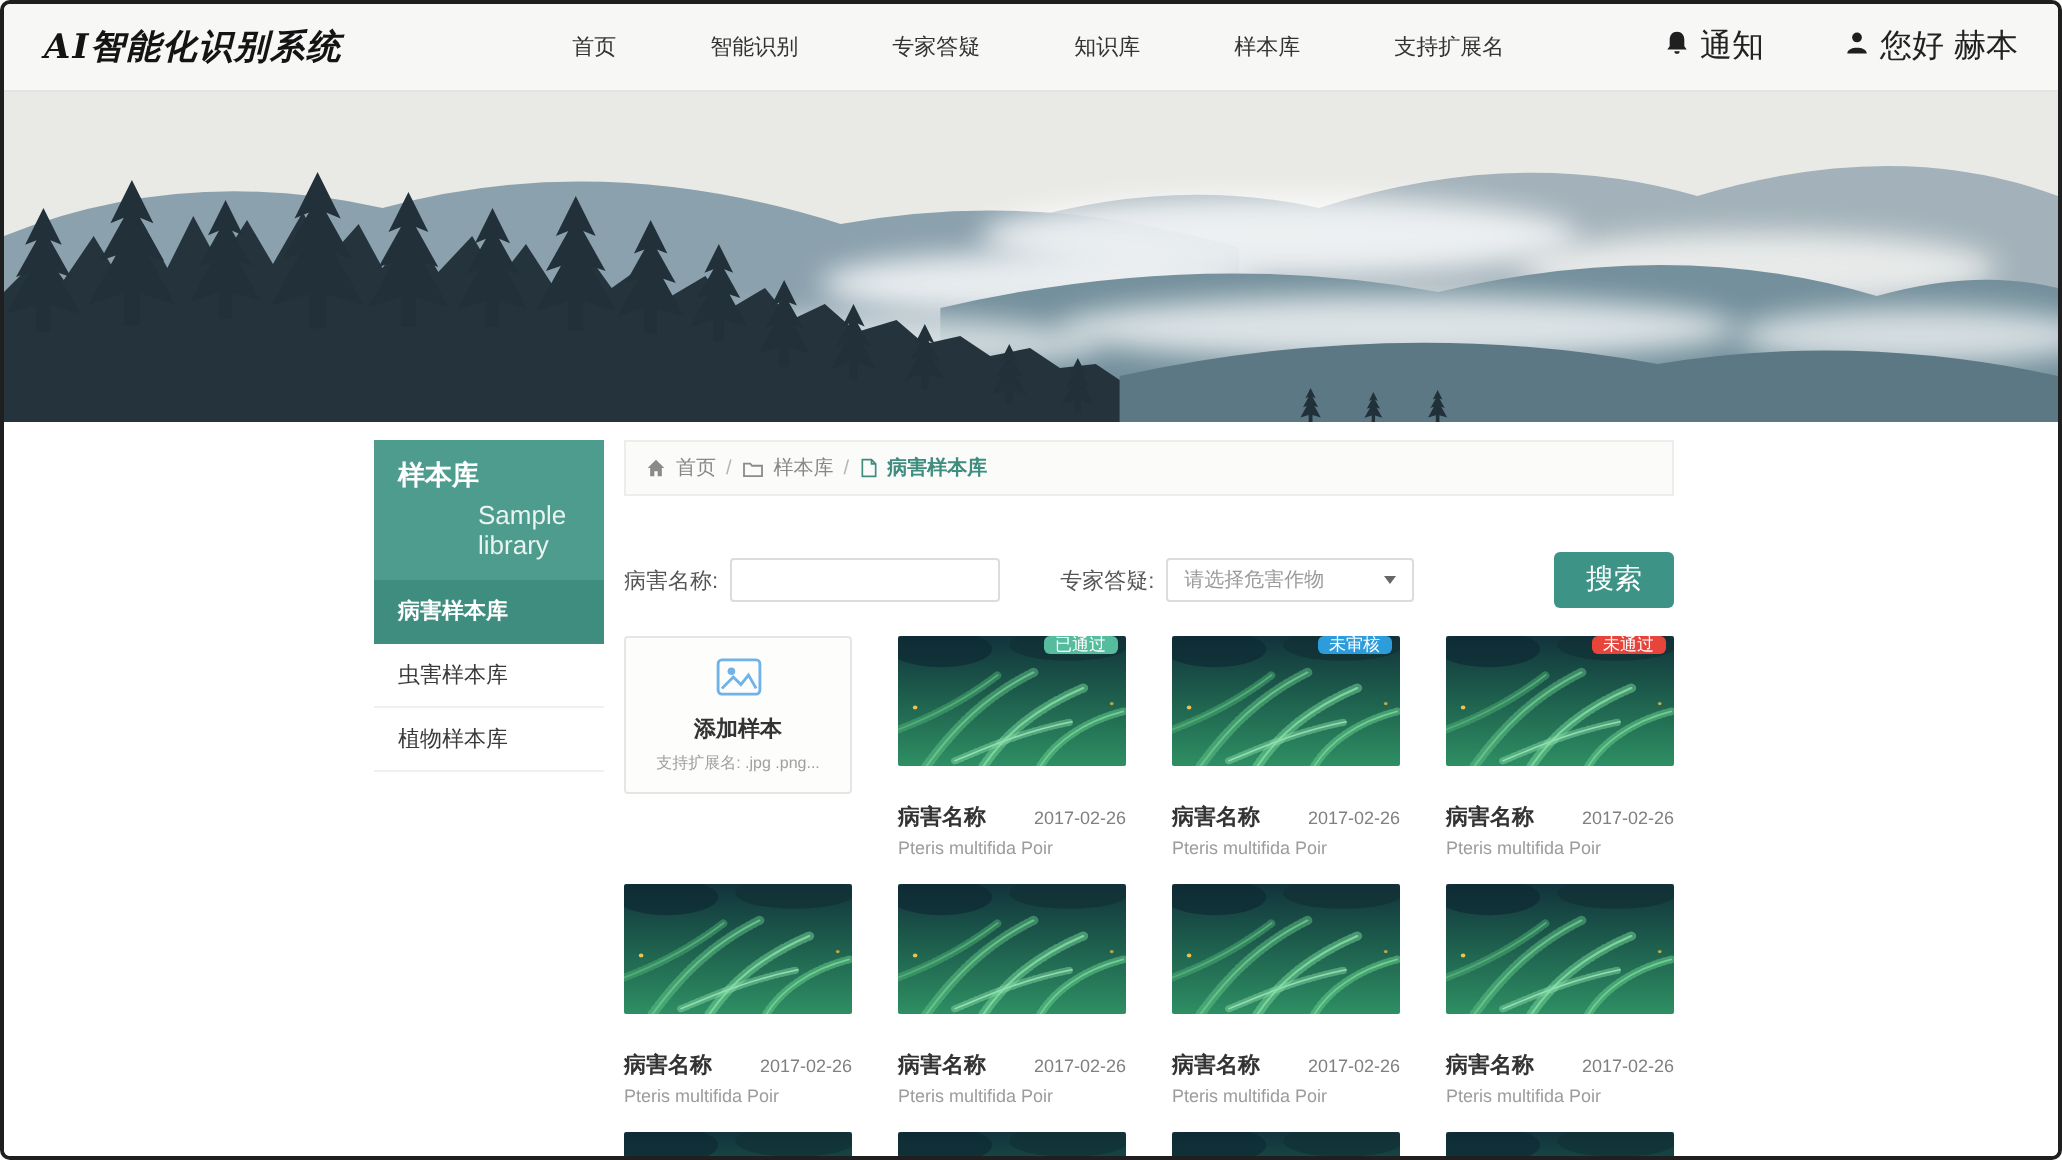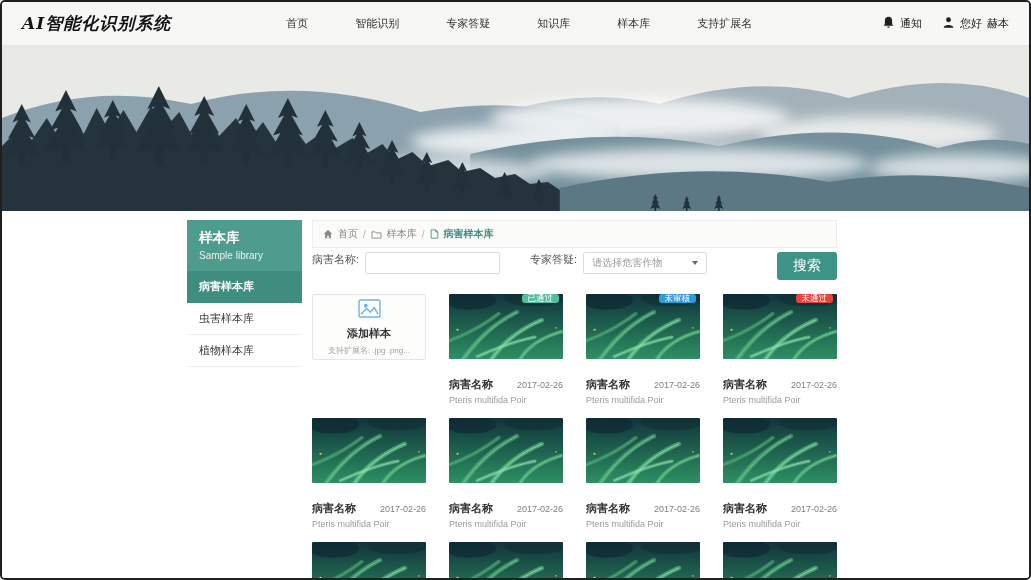--- a/index.html
+++ b/index.html
@@ -7,64 +7,64 @@
   .frame { width:1031px; height:580px; border:2px solid #1f1f1f; border-radius:5px; overflow:hidden;
            background:#fff; position:relative; }
 
   
   .header { height:44px; background:#f7f7f5; border-bottom:1px solid #e4e4e2;
             display:flex; align-items:center; padding:0 20px; }
   .logo { font-family:"DejaVu Serif",serif; font-style:italic; font-weight:bold;
           font-size:17px; color:#141414; letter-spacing:1px; white-space:nowrap; }
   .nav { display:flex; gap:47px; margin-left:115px; font-size:11px; color:#333; }
   .nav span { cursor:pointer; white-space:nowrap; }
-  .header-right { margin-left:auto; display:flex; gap:2px; font-size:11px; color:#222; }
+  .header-right { margin-left:auto; display:flex; gap:22px; font-size:16px; color:#222; }
   .hr-group { display:flex; align-items:center; gap:5px; cursor:pointer; }
   .hr-group + .hr-group { margin-left:18px; }
 
   
   .hero { height:165px; line-height:0; background:#e9eae6; }
   .hero svg { width:100%; height:100%; display:block; }
 
   
   .content { display:flex; align-items:flex-start; padding:9px 0 0 185px; background:#fff; }
 
   .sidebar { width:115px; flex:none; }
   .side-head { background:#4E9C8D; color:#fff; padding:9px 12px 10px; }
   .side-title { font-size:13.5px; font-weight:bold; }
-  .side-sub { font-size:10px; color:rgba(255,255,255,.88); margin-top:3px; }
+  .side-sub { font-size:13px; color:rgba(255,255,255,.88); margin-top:3px;margin-left:40px; }
   .side-item { padding:8px 12px; font-size:11px; color:#3a3a3a; background:#fff;
                border-bottom:1px solid #f0f0f0; cursor:pointer; }
   .side-item.active { background:#3E8D7F; color:#fff; font-weight:bold; border-bottom-color:#3E8D7F; }
 
   .main { width:525px; margin-left:10px; flex:none; }
 
   .breadcrumb { display:flex; align-items:center; gap:5px; border:1px solid #ededeb;
                 background:#fbfbfa; padding:6px 10px; font-size:10px; color:#878787; }
   .breadcrumb .crumb { cursor:pointer; }
   .breadcrumb .sep { color:#b5b5b5; }
   .breadcrumb .current { color:#3E8D7F; font-weight:bold; }
   .breadcrumb svg { display:block; }
 
-  .filter { display:flex; margin-top:4px; font-size:11px; color:#555; }
+  .filter { display:flex; align-items:center; margin-top:28px; font-size:11px; color:#555; }
   .filter label { white-space:nowrap; }
   .name-input { width:135px; height:22px; border:1px solid #dcdcda; border-radius:2px;
                 margin-left:6px; padding:0 6px; font-size:11px; outline:none; }
   .crop-label { margin-left:30px; }
   .select { width:124px; height:22px; border:1px solid #dcdcda; border-radius:2px; margin-left:6px;
             display:flex; align-items:center; padding:0 8px; color:#9b9b9b; font-size:10px; cursor:pointer; }
   .caret { width:0; height:0; border-left:3.5px solid transparent; border-right:3.5px solid transparent;
            border-top:4px solid #666; margin-left:auto; }
   .search-btn { margin-left:auto; background:#3E9387; color:#fff; border:none; border-radius:3px;
                 font-size:14px; padding:5px 16px; cursor:pointer; }
 
   .grid { margin-top:14px; display:grid; grid-template-columns:repeat(4,114px);
           column-gap:23px; row-gap:13px; }
 
-  .add-card { border:1px solid #e6e6e4; background:#fdfdfc; border-radius:2px; height:66px;
+  .add-card { border:1px solid #e6e6e4; background:#fdfdfc; border-radius:2px; height:79px;
               display:flex; flex-direction:column; align-items:center; justify-content:center;
               gap:4px; cursor:pointer; align-self:start; }
   .add-title { font-size:11px; font-weight:bold; color:#333; }
   .add-hint { font-size:8px; color:#a0a0a0; }
 
   .sample-card { cursor:pointer; }
   .thumb { position:relative; height:65px; overflow:hidden; border-radius:1px; }
   .thumb svg { width:100%; height:100%; display:block; }
   .badge { position:absolute; top:0; right:4px; color:#fff; font-size:8.5px;
            padding:0 6px; border-radius:3px; line-height:1; }

